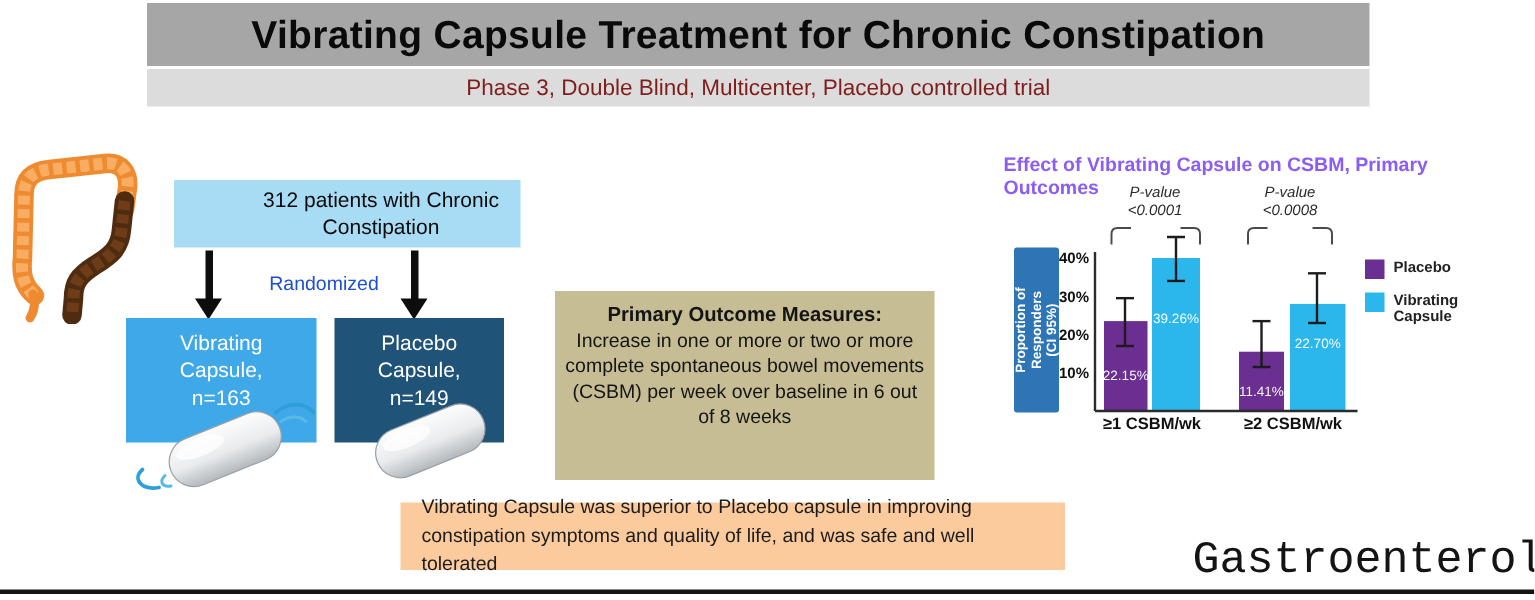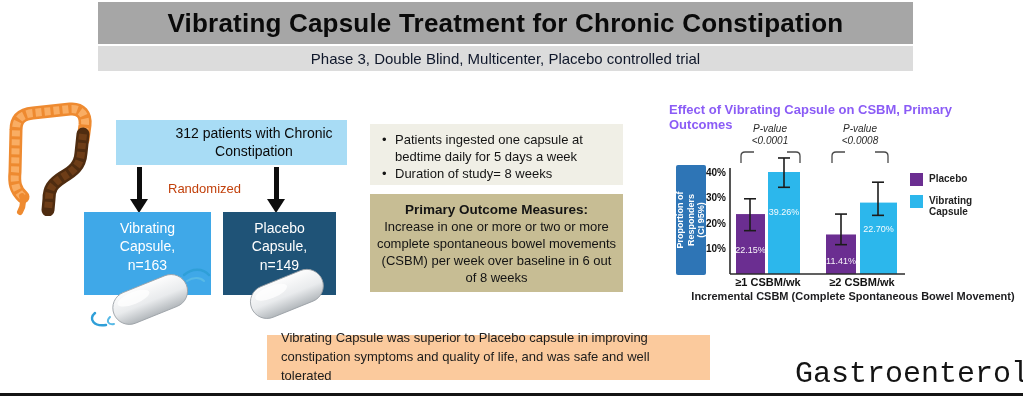--- a/index.html
+++ b/index.html
@@ -7,46 +7,46 @@
           font-family:"Liberation Sans",sans-serif;color:#111;}
   .abs{position:absolute;}
   .preline{white-space:pre-line;}
 
   
   #title-bar{left:98px;top:2px;width:815px;height:42px;background:#a6a6a6;
              display:flex;align-items:center;justify-content:center;}
   #title-bar .t{font-size:26px;font-weight:bold;color:#0a0a0a;letter-spacing:.2px;}
   #subtitle-bar{left:98px;top:46px;width:815px;height:25px;background:#dcdcdc;
              display:flex;align-items:center;justify-content:center;}
-  #subtitle-bar .t{font-size:15px;color:#0f172a;}
+  #subtitle-bar .t{font-size:15px;color:#7f1d1d;}
 
   
   .fbox{display:flex;align-items:center;justify-content:center;text-align:center;}
   #enroll-box{left:116px;top:120px;width:186px;height:45px;background:#a8dcf5;
               font-size:14px;line-height:1.25;color:#0a0a0a;padding-left:45px;}
   #vib-box{left:84px;top:212px;width:127px;height:83px;background:#3fa8e8;
            color:#fff;font-size:14px;line-height:1.32;align-items:flex-start;padding-top:7px;box-sizing:border-box;}
   #plc-box{left:223px;top:212px;width:113px;height:83px;background:#1f5377;
            color:#fff;font-size:14px;line-height:1.32;align-items:flex-start;padding-top:7px;box-sizing:border-box;}
-  #randomized{left:168px;top:181px;width:96px;font-size:13px;color:#c2410c;}
+  #randomized{left:168px;top:181px;width:96px;text-align:center;font-size:13px;color:#1d4ed8;}
 
   .arrow{width:19px;height:46px;}
   #arrow-left{left:130px;top:167px;}
   #arrow-right{left:267px;top:167px;}
   .arrow .line{position:absolute;left:7px;top:0;width:5px;height:33px;background:#0d0d0d;}
   .arrow .head{position:absolute;left:0;top:32px;width:0;height:0;
                border-left:9.5px solid transparent;border-right:9.5px solid transparent;
                border-top:14px solid #0d0d0d;}
 
   
   #methods-box{left:370px;top:124px;width:253px;height:61px;background:#f0efe6;
                box-sizing:border-box;padding:8px 6px 6px 10px;font-size:13px;line-height:1.3;color:#141414;}
   .bullet{position:relative;padding-left:15px;}
   .bullet::before{content:"\2022";position:absolute;left:2px;}
-  #outcome-box{left:370px;top:194px;width:253px;height:98px;background:#c7bd94;
+  #outcome-box{left:370px;top:194px;width:253px;height:126px;background:#c7bd94;
                box-sizing:border-box;padding:8px 6px;text-align:center;color:#141414;}
   #outcome-box .hd{font-size:13.5px;font-weight:bold;margin-bottom:1px;}
   #outcome-box .bd{font-size:13px;line-height:1.32;}
 
   
   #summary-box{left:267px;top:335px;width:443px;height:45px;background:#fbca9d;
                display:flex;align-items:center;justify-content:center;text-align:left;
                font-size:13px;line-height:1.45;color:#1c1c1c;padding:0 14px;box-sizing:border-box;}
   #journal{left:795px;top:357px;width:226px;text-align:left;
            font-family:Liberation Mono, monospace;font-size:30px;color:#141414;}
@@ -133,24 +133,20 @@
     </g>
   </svg>
 
   <svg class="abs" style="left:238px;top:263px" width="100" height="62" viewBox="0 0 100 62">
     <g transform="rotate(-22 50 31)">
       <rect x="11" y="14" width="76" height="33" rx="16.5" fill="url(#pillg)" stroke="#9aa0a5" stroke-width="0.8"></rect>
       <ellipse cx="35" cy="23" rx="17" ry="6" fill="#ffffff" opacity="0.75"></ellipse>
     </g>
   </svg>
 
-  <div class="abs" id="methods-box" style="background: rgb(240, 239, 230);">
-    <div class="bullet">Patients ingested one capsule at bedtime daily for 5 days a week</div>
-    <div class="bullet">Duration of study= 8 weeks</div>
-  </div>
 
   <div class="abs" id="outcome-box" style="background: rgb(199, 189, 148);">
     <div class="hd">Primary Outcome Measures:</div>
     <div class="bd">Increase in one or more or two or more complete spontaneous bowel movements (CSBM) per week over baseline in 6 out of 8 weeks</div>
   </div>
 
   <div class="abs" id="chart">
     <div id="chart-title">Effect of Vibrating Capsule on CSBM, Primary Outcomes</div>
     <div id="ylabel-box" style="background: rgb(46, 117, 182);">
       <div class="rot preline">Proportion of Responders
@@ -199,21 +195,20 @@
     <div id="legend">
       <div class="leg-row">
         <div class="leg-sw" style="background: rgb(107, 46, 145);"></div>
         <div>Placebo</div>
       </div>
       <div class="leg-row">
         <div class="leg-sw" style="background: rgb(44, 183, 236);"></div>
         <div>Vibrating Capsule</div>
       </div>
     </div>
-    <div id="chart-caption">Incremental CSBM (Complete Spontaneous Bowel Movement)</div>
   </div>
 
   <div class="abs" id="summary-box" style="background: rgb(251, 202, 157);">
     <div>Vibrating Capsule was superior to Placebo capsule in improving constipation symptoms and quality of life, and was safe and well tolerated</div>
   </div>
   <div class="abs" id="journal">Gastroenterology</div>
   <div class="abs" id="bottom-rule"></div>
 
 </div>
 

